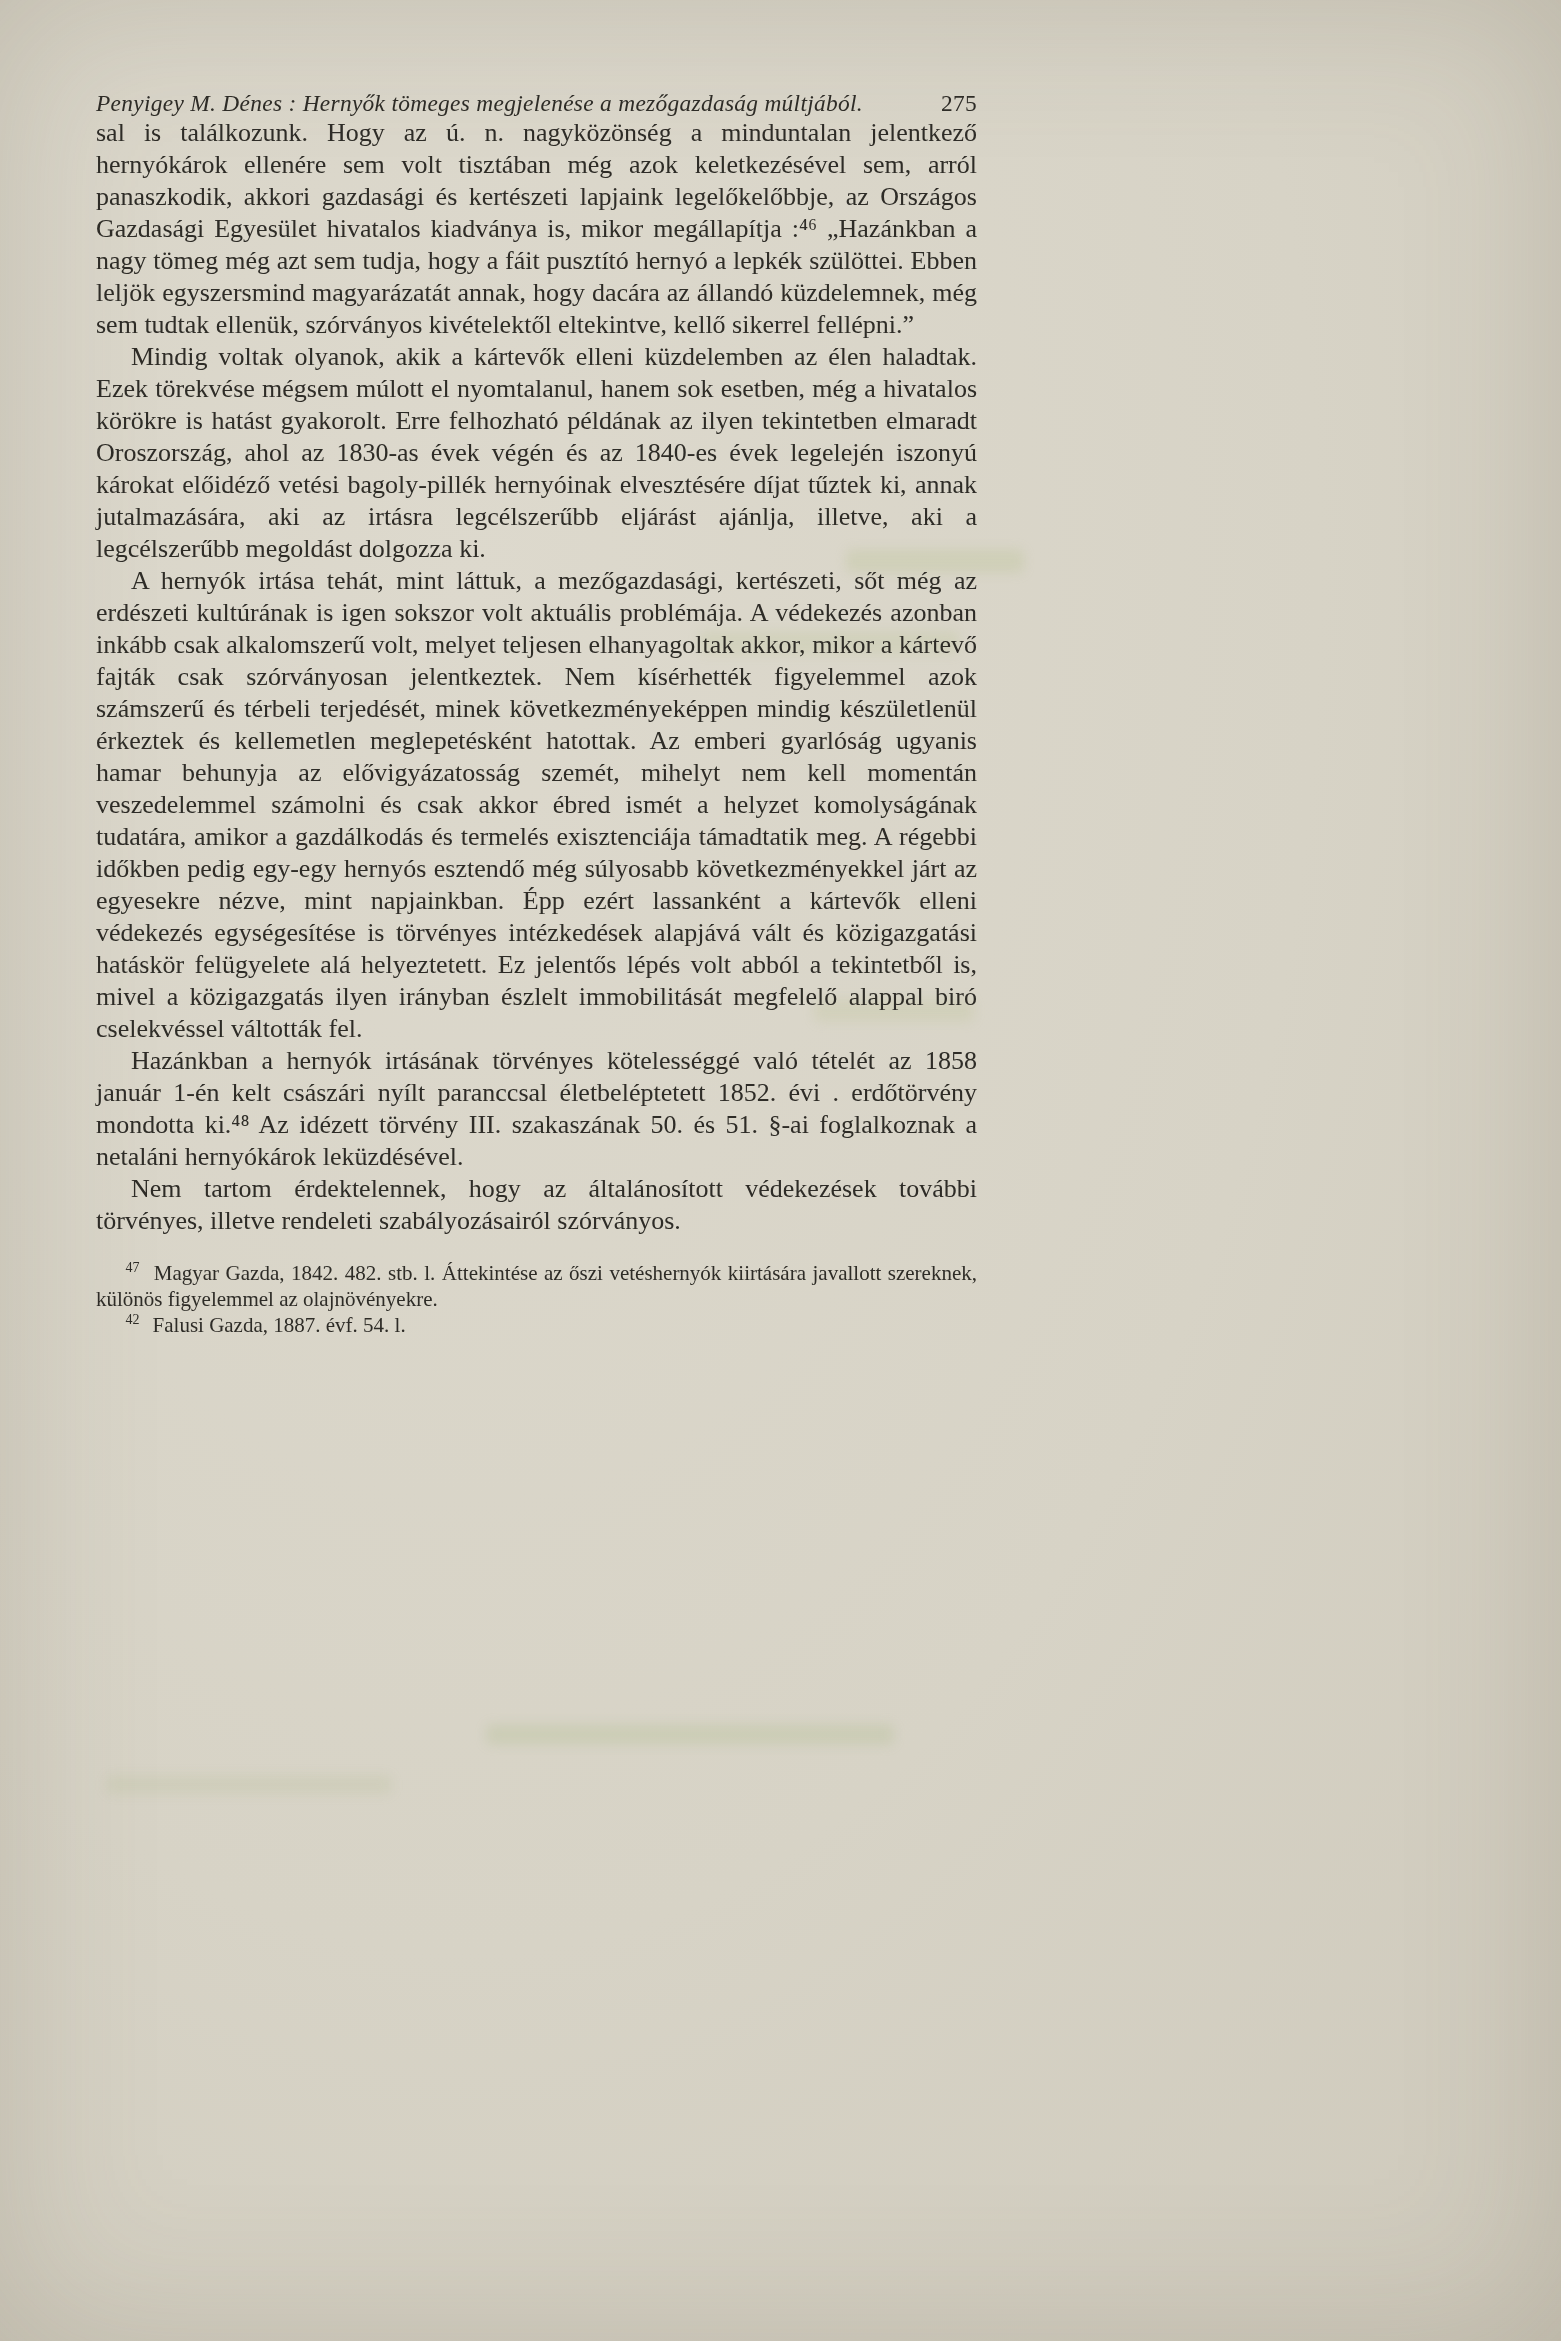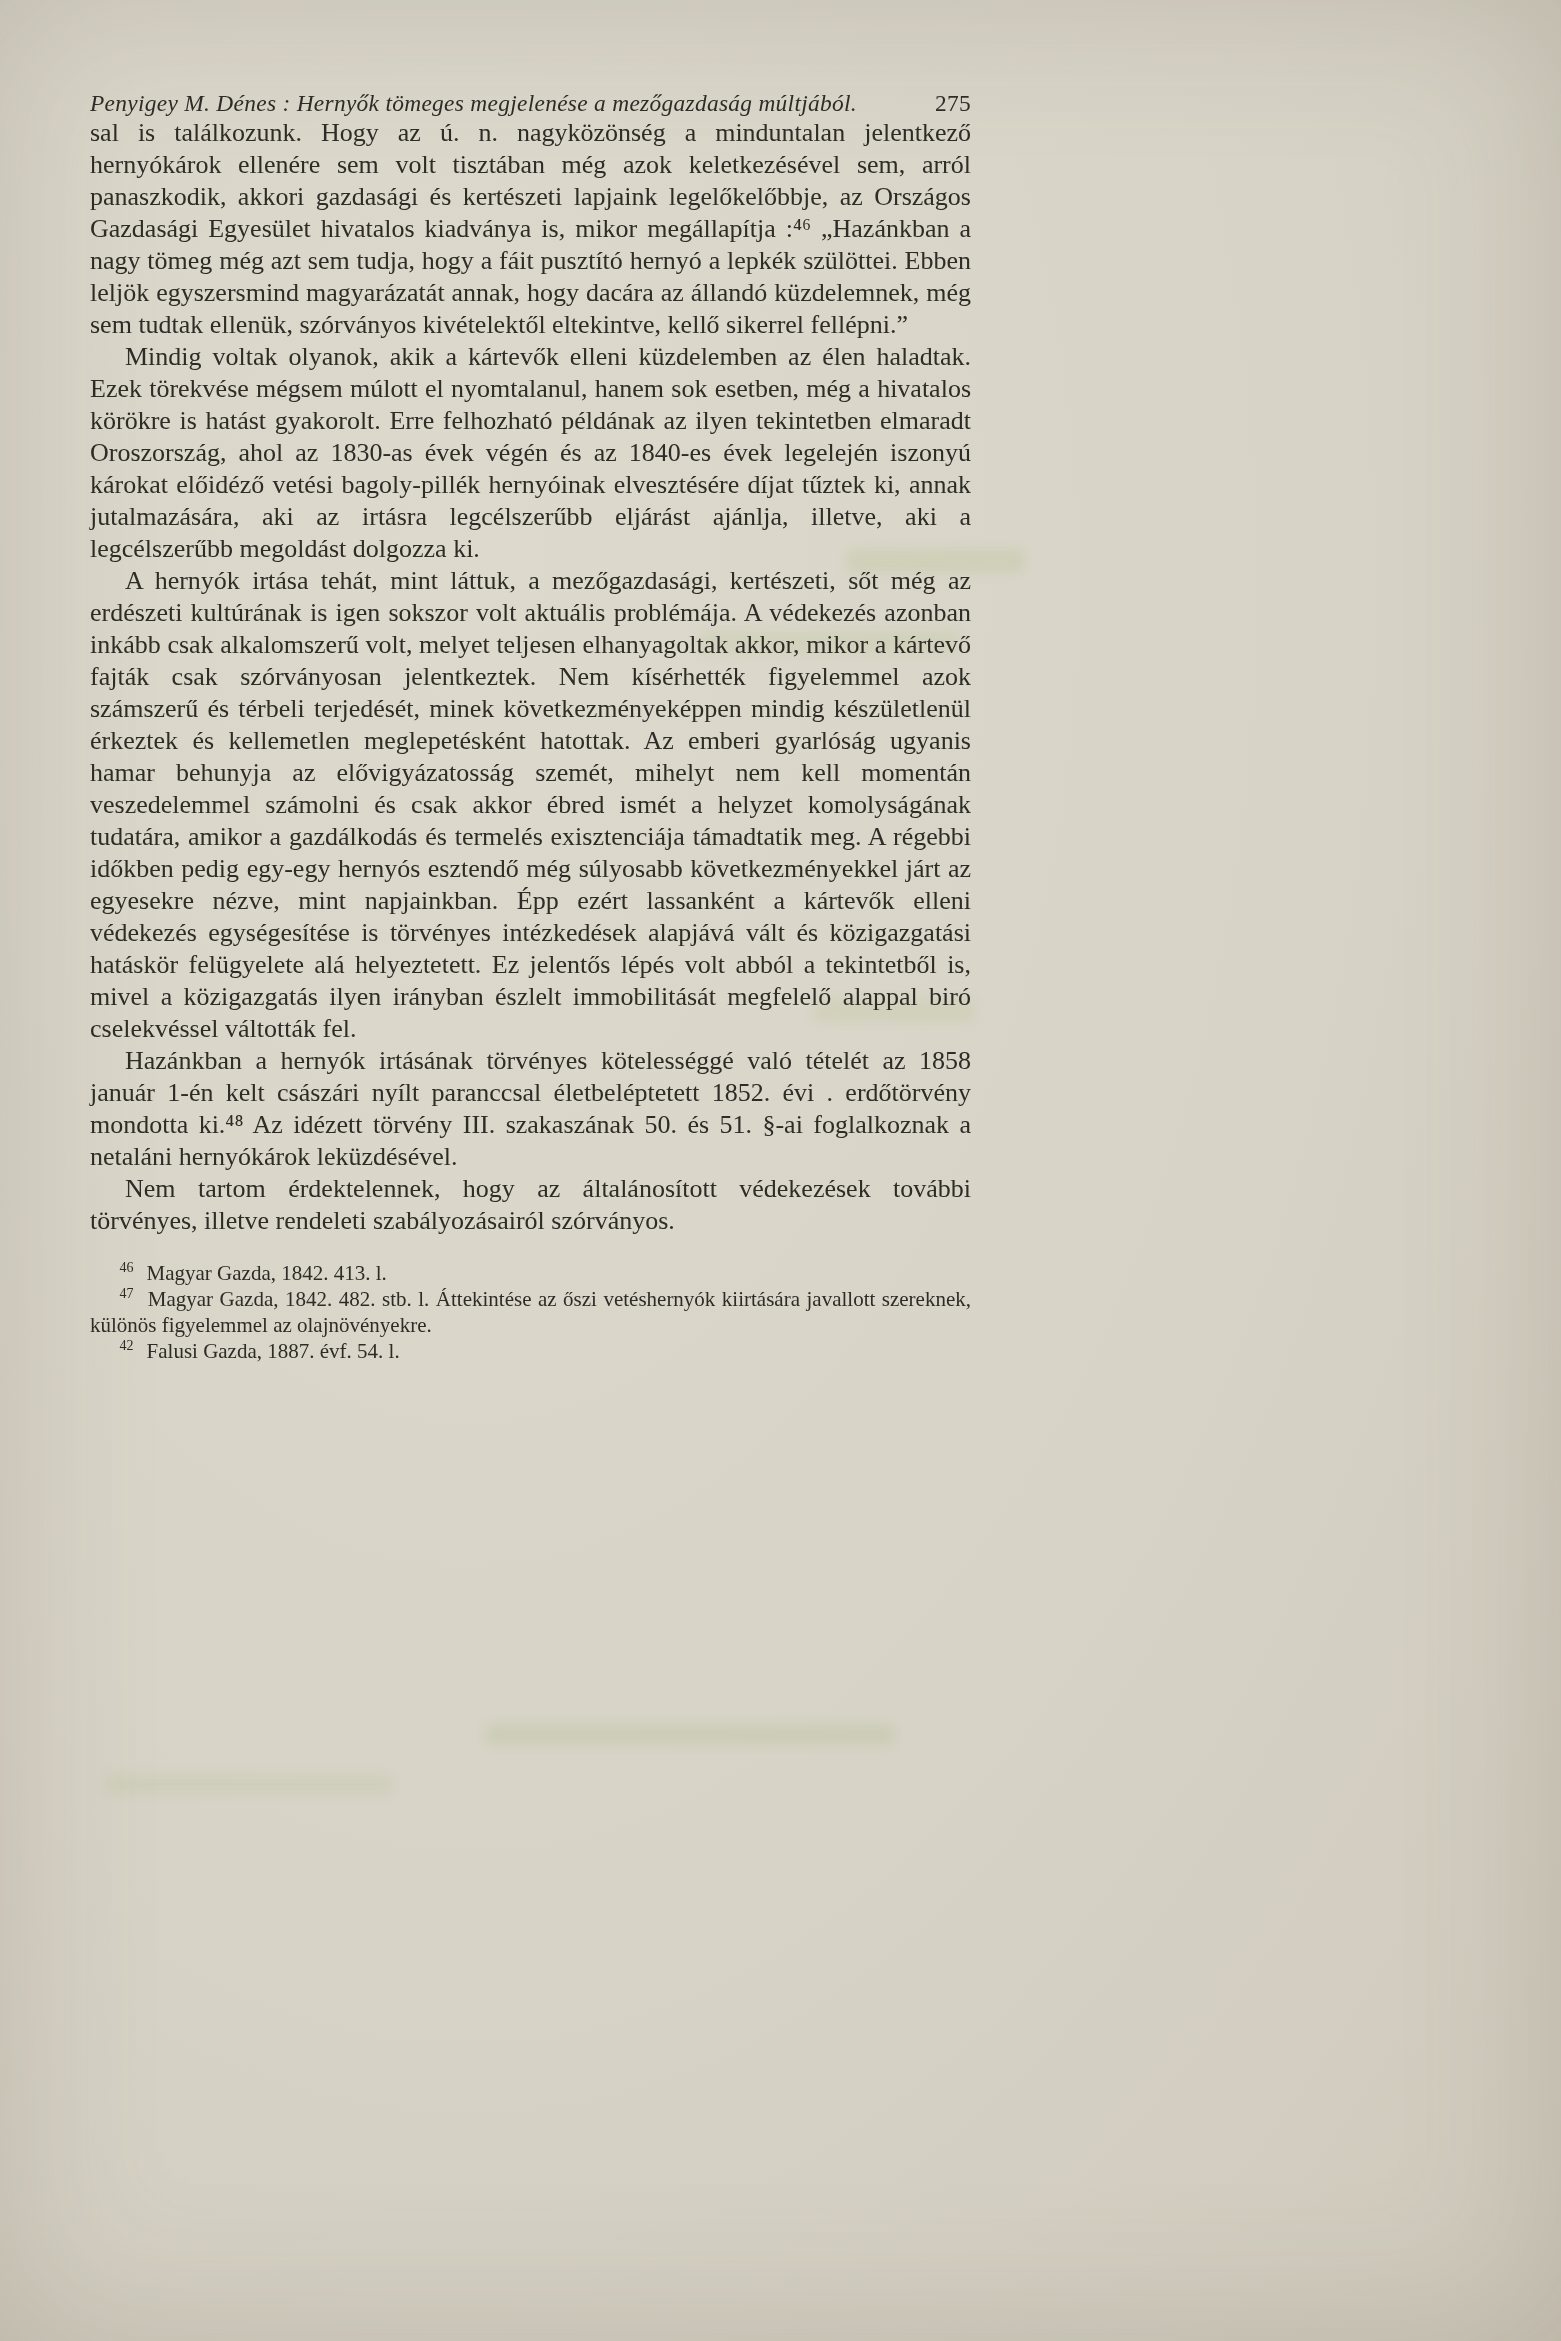--- a/index.html
+++ b/index.html
@@ -22,21 +22,21 @@
   
   .artifact { position: absolute; border-radius: 7px; filter: blur(5.2px); pointer-events: none; }
   .a1 { left: 846px;  top: 549px;  width: 178px; height: 24px; background: rgba(168,185,120,.20); }
   .a2 { left: 699px;  top: 631px;  width: 260px; height: 22.6px; background: rgba(168,185,120,.16); }
   .a3 { left: 814px;  top: 999px; width: 160px; height: 22.6px; background: rgba(175,188,130,.18); }
   .a4 { left: 486px;  top: 1724px; width: 408px; height: 21px; background: rgba(160,178,118,.20); }
   .a5 { left: 106px;  top: 1775px; width: 286px; height: 19px; background: rgba(160,178,118,.14); }
 
   .text-block {
     position: absolute;
-    left: 90px;
+    left: 96px;
     top: 90px;
     width: 881px;
   }
   .running-header {
     display: flex;
     justify-content: space-between;
     align-items: baseline;
     font-size: 23.4px;
     letter-spacing: 0.3px;
     white-space: nowrap;
@@ -87,24 +87,20 @@
     <div class="body-text">
       <p class="para">sal is találkozunk. Hogy az ú. n. nagyközönség a minduntalan jelentkező hernyókárok ellenére sem volt tisztában még azok keletkezésével sem, arról panaszkodik, akkori gazdasági és kertészeti lapjaink legelőkelőbbje, az Országos Gazdasági Egyesület hivatalos kiadványa is, mikor megállapítja :⁴⁶ „Hazánkban a nagy tömeg még azt sem tudja, hogy a fáit pusztító hernyó a lepkék szülöttei. Ebben leljök egyszersmind magyarázatát annak, hogy dacára az állandó küzdelemnek, még sem tudtak ellenük, szórványos kivételektől eltekintve, kellő sikerrel fellépni.”</p>
       <p class="para indent">Mindig voltak olyanok, akik a kártevők elleni küzdelemben az élen haladtak. Ezek törekvése mégsem múlott el nyomtalanul, hanem sok esetben, még a hivatalos körökre is hatást gyakorolt. Erre felhozható példának az ilyen tekintetben elmaradt Oroszország, ahol az 1830-as évek végén és az 1840-es évek legelején iszonyú károkat előidéző vetési bagoly-pillék hernyóinak elvesztésére díjat tűztek ki, annak jutalmazására, aki az irtásra legcélszerűbb eljárást ajánlja, illetve, aki a legcélszerűbb megoldást dolgozza ki.</p>
       <p class="para indent">A hernyók irtása tehát, mint láttuk, a mezőgazdasági, kertészeti, sőt még az erdészeti kultúrának is igen sokszor volt aktuális problémája. A védekezés azonban inkább csak alkalomszerű volt, melyet teljesen elhanyagoltak akkor, mikor a kártevő fajták csak szórványosan jelentkeztek. Nem kísérhették figyelemmel azok számszerű és térbeli terjedését, minek következményeképpen mindig készületlenül érkeztek és kellemetlen meglepetésként hatottak. Az emberi gyarlóság ugyanis hamar behunyja az elővigyázatosság szemét, mihelyt nem kell momentán veszedelemmel számolni és csak akkor ébred ismét a helyzet komolyságának tudatára, amikor a gazdálkodás és termelés exisztenciája támadtatik meg. A régebbi időkben pedig egy-egy hernyós esztendő még súlyosabb következményekkel járt az egyesekre nézve, mint napjainkban. Épp ezért lassanként a kártevők elleni védekezés egységesítése is törvényes intézkedések alapjává vált és közigazgatási hatáskör felügyelete alá helyeztetett. Ez jelentős lépés volt abból a tekintetből is, mivel a közigazgatás ilyen irányban észlelt immobilitását megfelelő alappal biró cselekvéssel váltották fel.</p>
       <p class="para indent">Hazánkban a hernyók irtásának törvényes kötelességgé való tételét az 1858 január 1-én kelt császári nyílt paranccsal életbeléptetett 1852. évi . erdőtörvény mondotta ki.⁴⁸ Az idézett törvény III. szakaszának 50. és 51. §-ai foglalkoznak a netaláni hernyókárok leküzdésével.</p>
       <p class="para indent">Nem tartom érdektelennek, hogy az általánosított védekezések további törvényes, illetve rendeleti szabályozásairól szórványos.</p>
     </div>
 
     <div class="footnotes">
       <p class="footnote">
-        <sup class="fn-marker">46</sup>
-        <span class="fn-text">Magyar Gazda, 1842. 413. l.</span>
-      </p>
-      <p class="footnote">
         <sup class="fn-marker">47</sup>
         <span class="fn-text">Magyar Gazda, 1842. 482. stb. l. Áttekintése az őszi vetéshernyók kiirtására javallott szereknek, különös figyelemmel az olajnövényekre.</span>
       </p>
       <p class="footnote">
         <sup class="fn-marker">42</sup>
         <span class="fn-text">Falusi Gazda, 1887. évf. 54. l.</span>
       </p>
     </div>
 
   </div>

